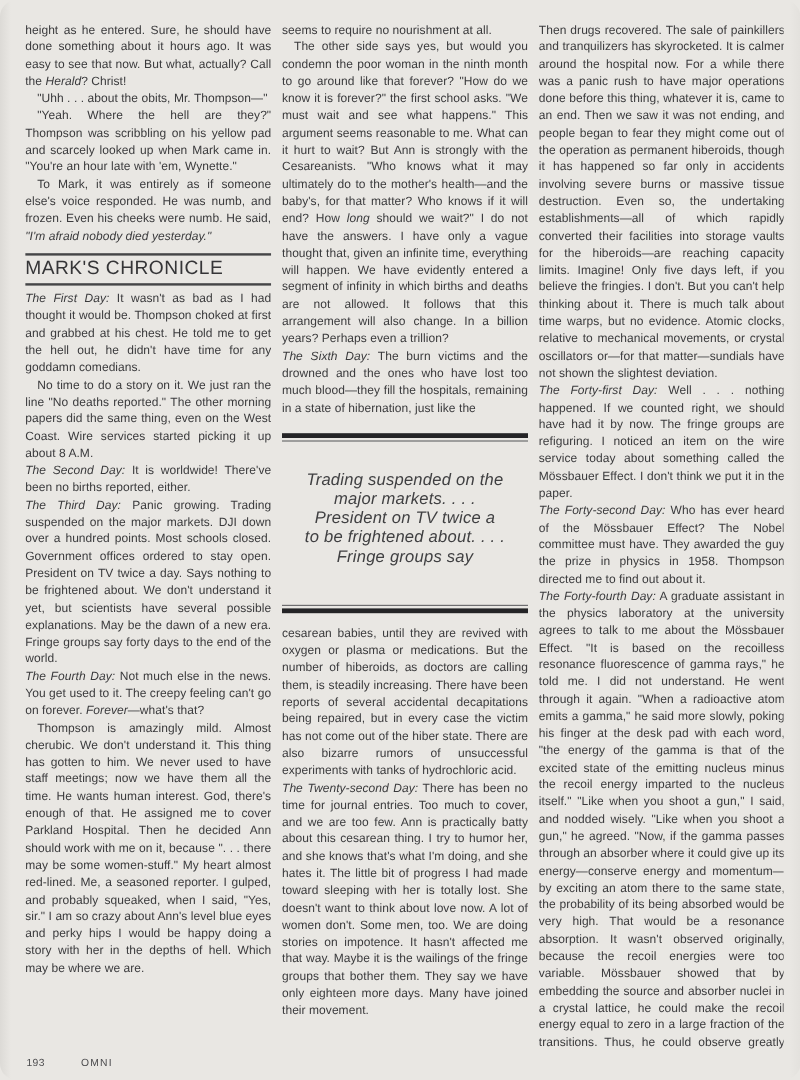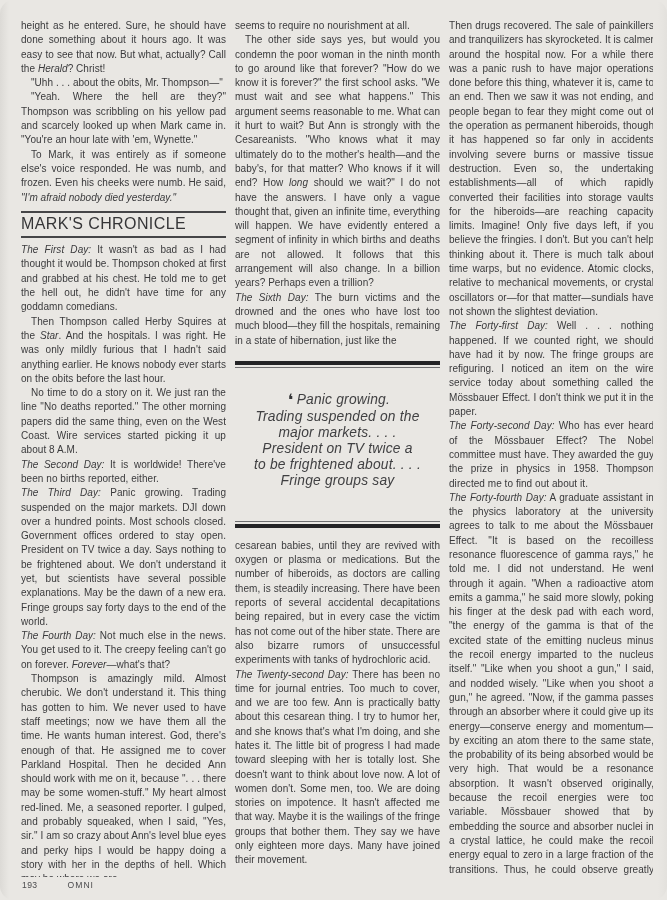--- a/index.html
+++ b/index.html
@@ -102,35 +102,33 @@
 
 <div class="page">
   <div class="cols">
     <div class="col">
         <p class="para">height as he entered. Sure, he should have done something about it hours ago. It was easy to see that now. But what, actually? Call the <i>Herald</i>? Christ!</p>
         <p class="para indent">"Uhh . . . about the obits, Mr. Thompson—"</p>
         <p class="para indent">"Yeah. Where the hell are they?" Thompson was scribbling on his yellow pad and scarcely looked up when Mark came in. "You're an hour late with 'em, Wynette."</p>
         <p class="para indent">To Mark, it was entirely as if someone else's voice responded. He was numb, and frozen. Even his cheeks were numb. He said, <i>"I'm afraid nobody died yesterday."</i></p>
         <div class="section-header">MARK'S CHRONICLE</div>
         <p class="para"><i>The First Day:</i> It wasn't as bad as I had thought it would be. Thompson choked at first and grabbed at his chest. He told me to get the hell out, he didn't have time for any goddamn comedians.</p>
-        <p class="para indent">Then Thompson called Herby Squires at the <i>Star</i>. And the hospitals. I was right. He was only mildly furious that I hadn't said anything earlier. He knows nobody ever starts on the obits before the last hour.</p>
         <p class="para indent">No time to do a story on it. We just ran the line "No deaths reported." The other morning papers did the same thing, even on the West Coast. Wire services started picking it up about 8 A.M.</p>
         <p class="para"><i>The Second Day:</i> It is worldwide! There've been no births reported, either.</p>
         <p class="para"><i>The Third Day:</i> Panic growing. Trading suspended on the major markets. DJI down over a hundred points. Most schools closed. Government offices ordered to stay open. President on TV twice a day. Says nothing to be frightened about. We don't understand it yet, but scientists have several possible explanations. May be the dawn of a new era. Fringe groups say forty days to the end of the world.</p>
         <p class="para"><i>The Fourth Day:</i> Not much else in the news. You get used to it. The creepy feeling can't go on forever. <i>Forever</i>—what's that?</p>
         <p class="para indent">Thompson is amazingly mild. Almost cherubic. We don't understand it. This thing has gotten to him. We never used to have staff meetings; now we have them all the time. He wants human interest. God, there's enough of that. He assigned me to cover Parkland Hospital. Then he decided Ann should work with me on it, because ". . . there may be some women-stuff." My heart almost red-lined. Me, a seasoned reporter. I gulped, and probably squeaked, when I said, "Yes, sir." I am so crazy about Ann's level blue eyes and perky hips I would be happy doing a story with her in the depths of hell. Which may be where we are.</p>
       </div>
     <div class="col">
         <p class="para">seems to require no nourishment at all.</p>
         <p class="para indent">The other side says yes, but would you condemn the poor woman in the ninth month to go around like that forever? "How do we know it is forever?" the first school asks. "We must wait and see what happens." This argument seems reasonable to me. What can it hurt to wait? But Ann is strongly with the Cesareanists. "Who knows what it may ultimately do to the mother's health—and the baby's, for that matter? Who knows if it will end? How <i>long</i> should we wait?" I do not have the answers. I have only a vague thought that, given an infinite time, everything will happen. We have evidently entered a segment of infinity in which births and deaths are not allowed. It follows that this arrangement will also change. In a billion years? Perhaps even a trillion?</p>
         <p class="para"><i>The Sixth Day:</i> The burn victims and the drowned and the ones who have lost too much blood—they fill the hospitals, remaining in a state of hibernation, just like the</p>
         <div class="pull-quote">
           <div class="rule rule-top"></div>
           <div class="quote-body">
-            <div class="quote-line"><span class="qmark">❛</span>Panic growing.</div>
             <div class="quote-line">Trading suspended on the</div>
             <div class="quote-line">major markets. . . .</div>
             <div class="quote-line">President on TV twice a</div>
             <div class="quote-line">to be frightened about. . . .</div>
             <div class="quote-line">Fringe groups say</div>
           </div>
           <div class="rule rule-bottom"></div>
         </div>
         <p class="para">cesarean babies, until they are revived with oxygen or plasma or medications. But the number of hiberoids, as doctors are calling them, is steadily increasing. There have been reports of several accidental decapitations being repaired, but in every case the victim has not come out of the hiber state. There are also bizarre rumors of unsuccessful experiments with tanks of hydrochloric acid.</p>
         <p class="para"><i>The Twenty-second Day:</i> There has been no time for journal entries. Too much to cover, and we are too few. Ann is practically batty about this cesarean thing. I try to humor her, and she knows that's what I'm doing, and she hates it. The little bit of progress I had made toward sleeping with her is totally lost. She doesn't want to think about love now. A lot of women don't. Some men, too. We are doing stories on impotence. It hasn't affected me that way. Maybe it is the wailings of the fringe groups that bother them. They say we have only eighteen more days. Many have joined their movement.</p>

